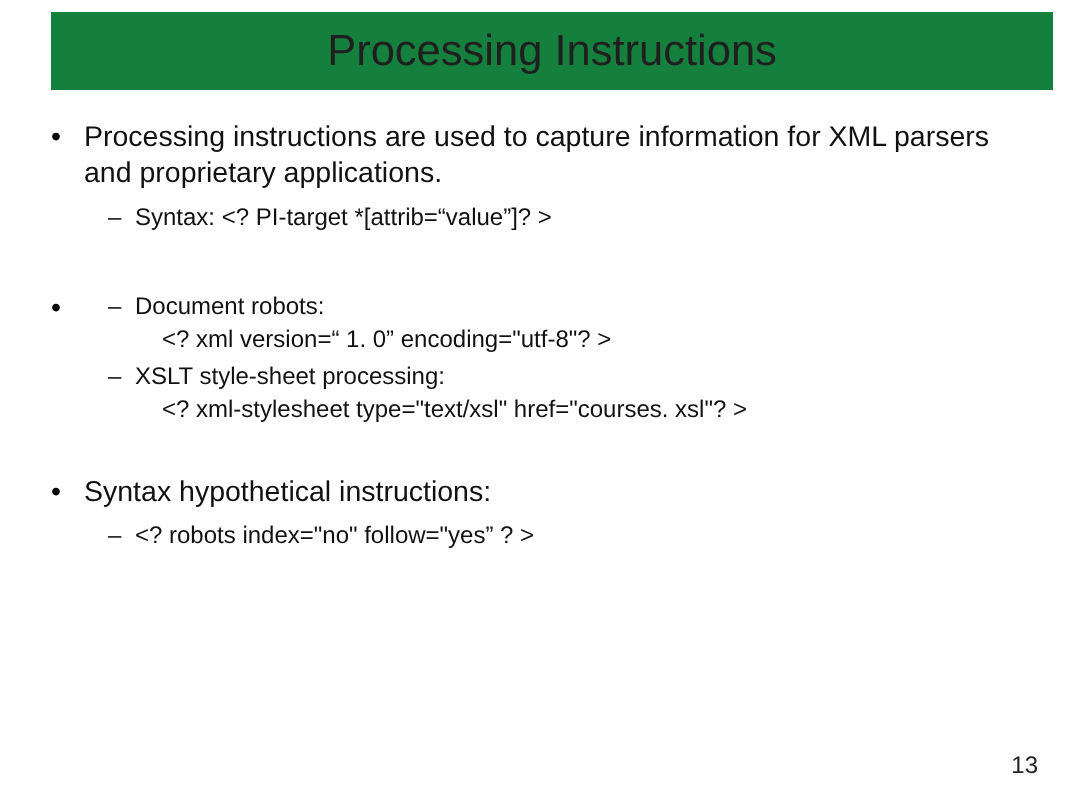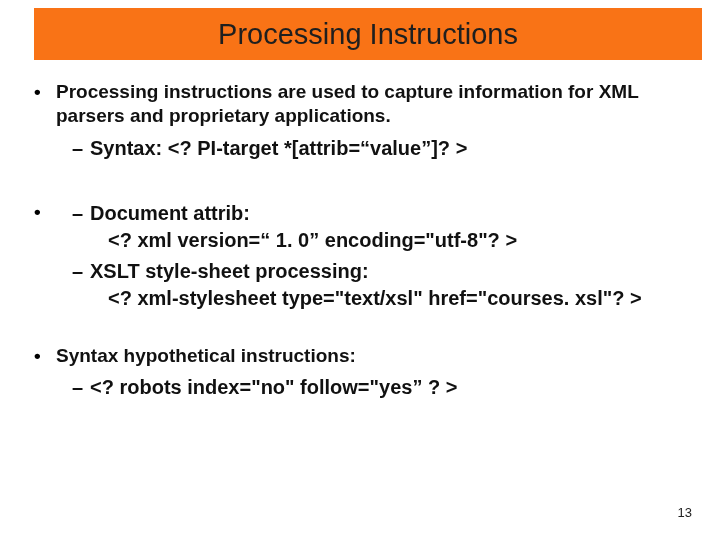--- a/index.html
+++ b/index.html
@@ -11,21 +11,21 @@
     font-family: Verdana, Arial, sans-serif;
     color: #000;
     position: relative;
   }
   .title-band {
     position: absolute;
     top: 8px;
     left: 18px;
     right: 18px;
     height: 52px;
-    background: #f97316;
+    background: #15803d;
     display: flex;
     align-items: center;
     justify-content: center;
     margin-left: 16px;
   }
   .title-band h1 {
     margin: 0;
     font-weight: normal;
     font-size: 29px;
     color: #1f1f1f;
@@ -33,21 +33,20 @@
   .content {
     position: absolute;
     top: 80px;
     left: 30px;
     right: 30px;
   }
   ul.bullets {
     list-style: none;
     margin: 0;
     padding: 0;
-    font-weight: bold;
   }
   ul.bullets > li {
     position: relative;
     padding-left: 26px;
     margin-bottom: 14px;
     font-size: 19px;
     line-height: 1.28;
     color: #111;
   }
   ul.bullets > li::before {
@@ -60,21 +59,21 @@
   }
   ul.dashes {
     list-style: none;
     margin: 6px 0 0 0;
     padding: 0 0 0 16px;
   }
   ul.dashes > li {
     position: relative;
     padding-left: 18px;
     margin-bottom: 4px;
-    font-size: 20px;
+    font-size: 16px;
     line-height: 1.35;
     font-family: Arial, sans-serif;
     color: #111;
   }
   ul.dashes > li::before {
     content: "–";
     position: absolute;
     left: 0;
     top: 0;
   }
@@ -83,21 +82,21 @@
     padding-left: 0;
     margin-left: 18px;
   }
   .gap {
     height: 18px;
   }
   .pagenum {
     position: absolute;
     bottom: 20px;
     right: 28px;
-    font-size: 13px;
+    font-size: 16px;
     font-family: Arial, sans-serif;
     color: #222;
   }
 </style>
 </head>
 <body>
 
 <div class="title-band">
   <h1>Processing Instructions</h1>
 </div>
@@ -112,21 +111,21 @@
           <span>Syntax: &lt;? PI-target *[attrib=“value”]? &gt;</span>
         </li>
       </ul>
     </li>
 
     <div class="gap"></div>
 
     <li>
       <ul class="dashes">
         <li>
-          <span>Document attrib:</span><br>
+          <span>Document robots:</span><br>
           <span class="subline">&lt;? xml version=“ 1. 0” encoding="utf-8"? &gt;</span>
         </li>
         <li>
           <span>XSLT style-sheet processing:</span><br>
           <span class="subline">&lt;? xml-stylesheet type="text/xsl" href="courses. xsl"? &gt;</span>
         </li>
       </ul>
     </li>
 
     <div class="gap"></div>

